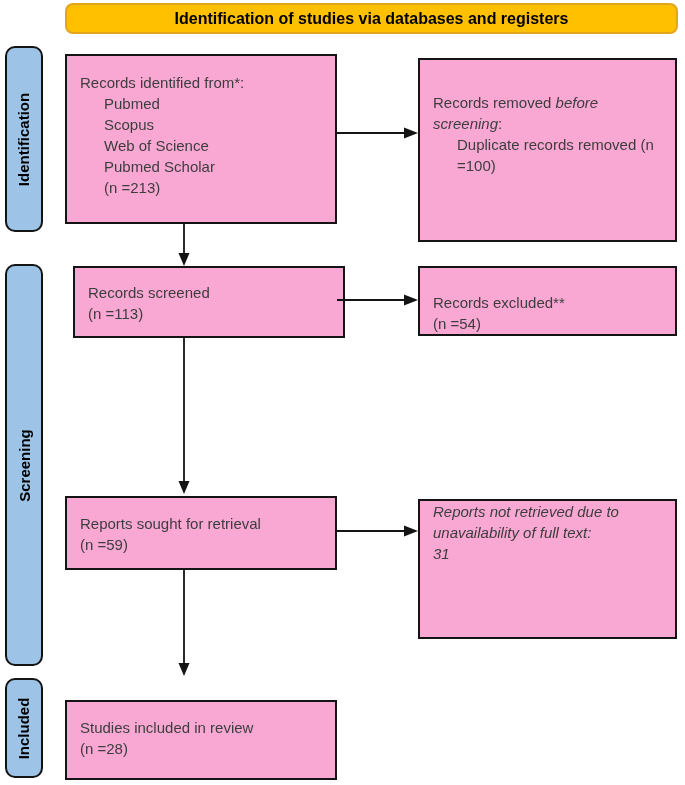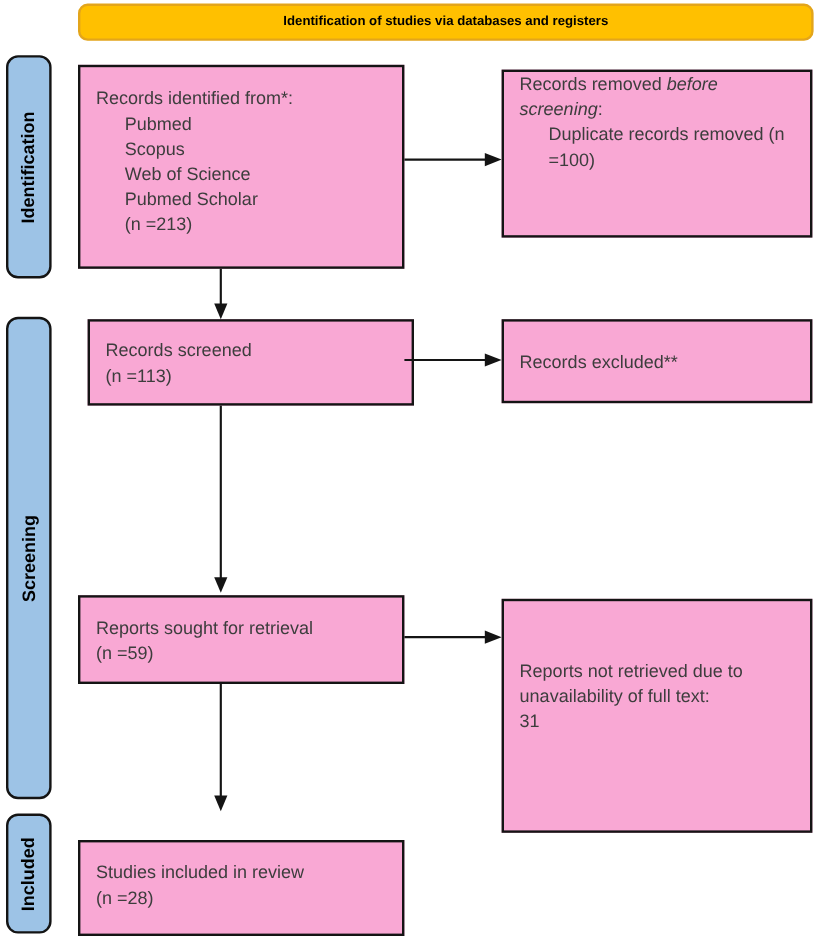--- a/index.html
+++ b/index.html
@@ -13,21 +13,21 @@
     line-height:21px;
     overflow:hidden;
   }
   .banner{
     position:absolute;left:65px;top:3px;width:613px;height:31px;
     background:var(--banner-bg,#ffc000);
     border:2px solid var(--banner-border,#e3a51b);
     border-radius:8px;
     box-sizing:border-box;
     display:flex;align-items:center;justify-content:center;
-    font-weight:bold;color:#000;font-size:11px;
+    font-weight:bold;color:#000;font-size:16px;
   }
   .stage{
     position:absolute;left:5px;width:38px;
     background:var(--sidebar-bg,#9dc3e6);
     border:2px solid #141414;
     border-radius:10px;
     box-sizing:border-box;
     display:flex;align-items:center;justify-content:center;
   }
   .stage .vtext{
@@ -40,25 +40,25 @@
   .stage-included{top:678px;height:100px;}
   .box{
     position:absolute;
     background:#f9a8d4;
     border:2.5px solid var(--box-border,#141414);
     box-sizing:border-box;
   }
   .box .pad{padding:0 13px;}
   .indent{margin-left:24px;}
   .box1{left:65px;top:54px;width:272px;height:170px;padding-top:16px;}
-  .box2{left:418px;top:58px;width:259px;height:140px;}
+  .box2{left:418px;top:58px;width:259px;height:184px;padding-top:32px;}
   .box3{left:73px;top:266px;width:272px;height:72px;padding-top:14px;}
   .box4{left:418px;top:266px;width:259px;height:70px;padding-top:24px;}
   .box5{left:65px;top:496px;width:272px;height:74px;padding-top:15px;}
-  .box6{left:418px;top:499px;width:259px;height:195px;padding-top:48px;}
+  .box6{left:418px;top:499px;width:259px;height:140px;font-style:italic;}
   .box7{left:65px;top:700px;width:272px;height:80px;padding-top:15px;}
   .arrows{
     position:absolute;left:0;top:0;width:685px;height:785px;
     pointer-events:none;
   }
   .arrows line{stroke:var(--arrow-color,#141414);stroke-width:1.8;}
   .arrows polygon{fill:var(--arrow-color,#141414);}
 </style>
 </head>
 <body>
@@ -100,20 +100,21 @@
   <div class="box box3">
     <div class="pad">
       <div>Records screened</div>
       <div>(n =113)</div>
     </div>
   </div>
 
   <div class="box box4">
     <div class="pad">
       <div>Records excluded**</div>
+      <div>(n =54)</div>
     </div>
   </div>
 
   <div class="box box5">
     <div class="pad">
       <div>Reports sought for retrieval</div>
       <div>(n =59)</div>
     </div>
   </div>
 

